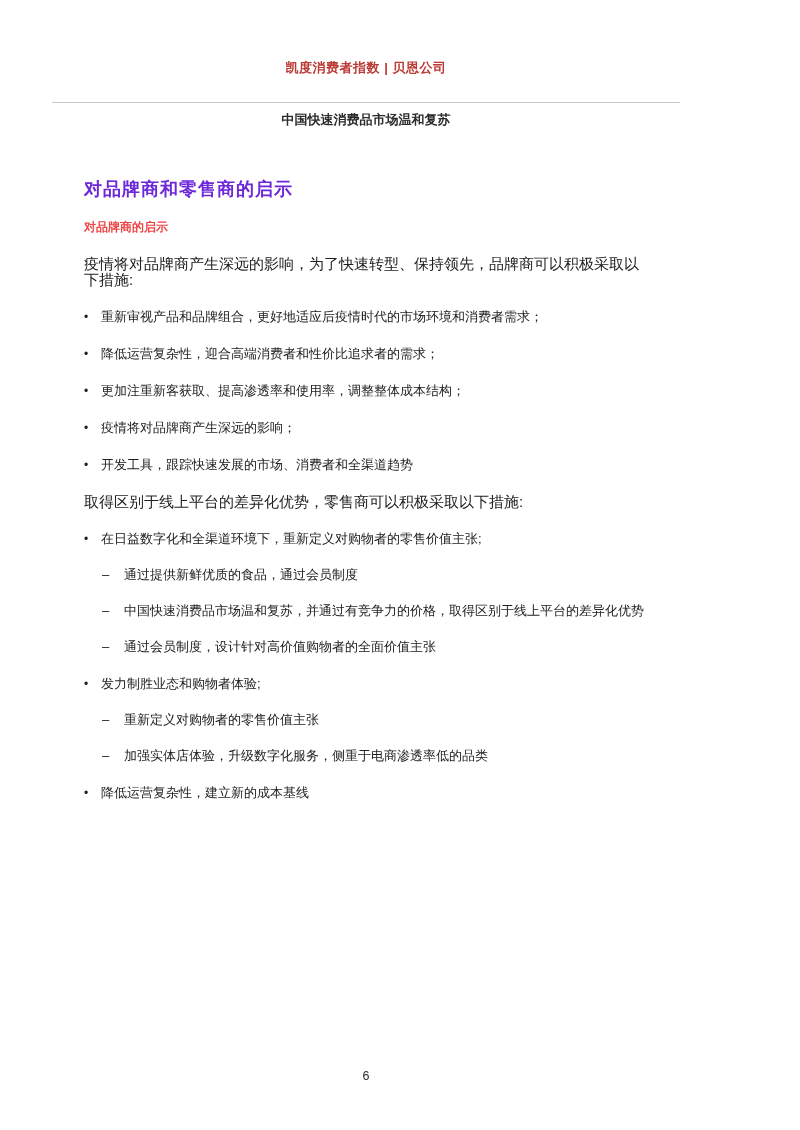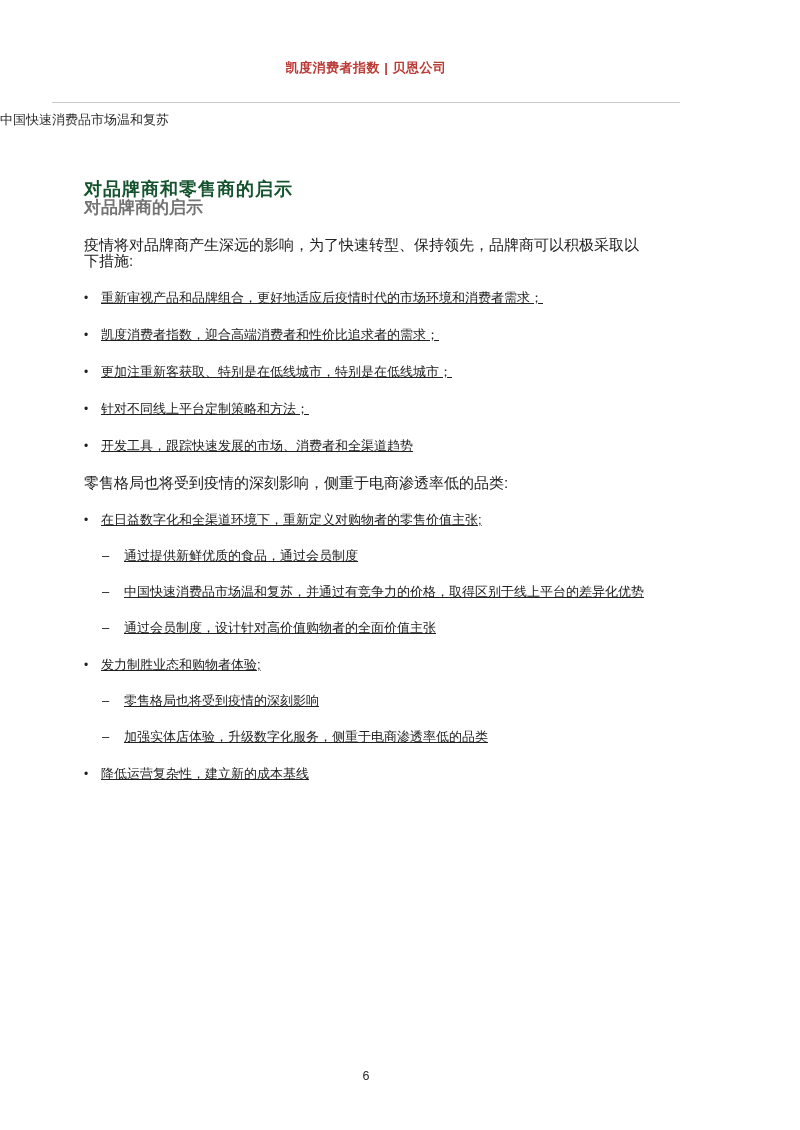--- a/index.html
+++ b/index.html
@@ -25,42 +25,45 @@
   }
   .header-rule {
     width: 628px;
     margin: 26px auto 0 auto;
     border: none;
     border-top: 1px solid #c9c9c9;
     height: 0;
   }
   .header-subtitle {
     margin-top: 9px;
+    text-align: center;
     font-size: 13px;
     color: #2b2b2b;
     line-height: 16px;
+    font-weight: bold;
   }
 
   
   .content {
     margin: 0 80px 0 84px;
   }
   .doc-title {
     margin-top: 50px;
     font-size: 18px;
     font-weight: bold;
     letter-spacing: 1px;
     line-height: 22px;
-    color: #14532d;
+    color: #6d28d9;
   }
   .sec-heading {
-    font-size: 17px;
+    margin-top: 19px;
+    font-size: 12px;
     font-weight: bold;
     line-height: 16px;
-    color: #737373;
+    color: #ef4444;
   }
   .para {
     margin-top: 21px;
     font-size: 15px;
     line-height: 16px;
   }
   .item {
     margin-top: 21px;
     display: flex;
     align-items: flex-start;
@@ -76,21 +79,21 @@
     font-size: 12px;
   }
   .item.lvl2 {
     margin-left: 18px;
     margin-top: 20px;
   }
   .item.lvl2 .marker {
     width: 22px;
     font-size: 13px;
   }
-  .item .item-text { flex: 1 1 auto; text-decoration: underline; }
+  .item .item-text { flex: 1 1 auto; }
 
   
   .footer-pagenum {
     position: absolute;
     top: 1069px;
     left: 0;
     width: 100%;
     text-align: center;
     font-size: 12.5px;
     color: #2b2b2b;
@@ -112,35 +115,35 @@
 
     <div id="sections">
         <div class="sec-heading">对品牌商的启示</div>
         <div class="para">疫情将对品牌商产生深远的影响，为了快速转型、保持领先，品牌商可以积极采取以下措施:</div>
         <div class="item lvl1">
           <span class="marker">•</span>
           <span class="item-text">重新审视产品和品牌组合，更好地适应后疫情时代的市场环境和消费者需求；</span>
         </div>
         <div class="item lvl1">
           <span class="marker">•</span>
-          <span class="item-text">凯度消费者指数，迎合高端消费者和性价比追求者的需求；</span>
+          <span class="item-text">降低运营复杂性，迎合高端消费者和性价比追求者的需求；</span>
         </div>
         <div class="item lvl1">
           <span class="marker">•</span>
-          <span class="item-text">更加注重新客获取、特别是在低线城市，特别是在低线城市；</span>
+          <span class="item-text">更加注重新客获取、提高渗透率和使用率，调整整体成本结构；</span>
         </div>
         <div class="item lvl1">
           <span class="marker">•</span>
-          <span class="item-text">针对不同线上平台定制策略和方法；</span>
+          <span class="item-text">疫情将对品牌商产生深远的影响；</span>
         </div>
         <div class="item lvl1">
           <span class="marker">•</span>
           <span class="item-text">开发工具，跟踪快速发展的市场、消费者和全渠道趋势</span>
         </div>
-        <div class="para">零售格局也将受到疫情的深刻影响，侧重于电商渗透率低的品类:</div>
+        <div class="para">取得区别于线上平台的差异化优势，零售商可以积极采取以下措施:</div>
         <div class="item lvl1">
           <span class="marker">•</span>
           <span class="item-text">在日益数字化和全渠道环境下，重新定义对购物者的零售价值主张;</span>
         </div>
         <div class="item lvl2">
           <span class="marker">–</span>
           <span class="item-text">通过提供新鲜优质的食品，通过会员制度</span>
         </div>
         <div class="item lvl2">
           <span class="marker">–</span>
@@ -149,21 +152,21 @@
         <div class="item lvl2">
           <span class="marker">–</span>
           <span class="item-text">通过会员制度，设计针对高价值购物者的全面价值主张</span>
         </div>
         <div class="item lvl1">
           <span class="marker">•</span>
           <span class="item-text">发力制胜业态和购物者体验;</span>
         </div>
         <div class="item lvl2">
           <span class="marker">–</span>
-          <span class="item-text">零售格局也将受到疫情的深刻影响</span>
+          <span class="item-text">重新定义对购物者的零售价值主张</span>
         </div>
         <div class="item lvl2">
           <span class="marker">–</span>
           <span class="item-text">加强实体店体验，升级数字化服务，侧重于电商渗透率低的品类</span>
         </div>
         <div class="item lvl1">
           <span class="marker">•</span>
           <span class="item-text">降低运营复杂性，建立新的成本基线</span>
         </div>
       </div>

